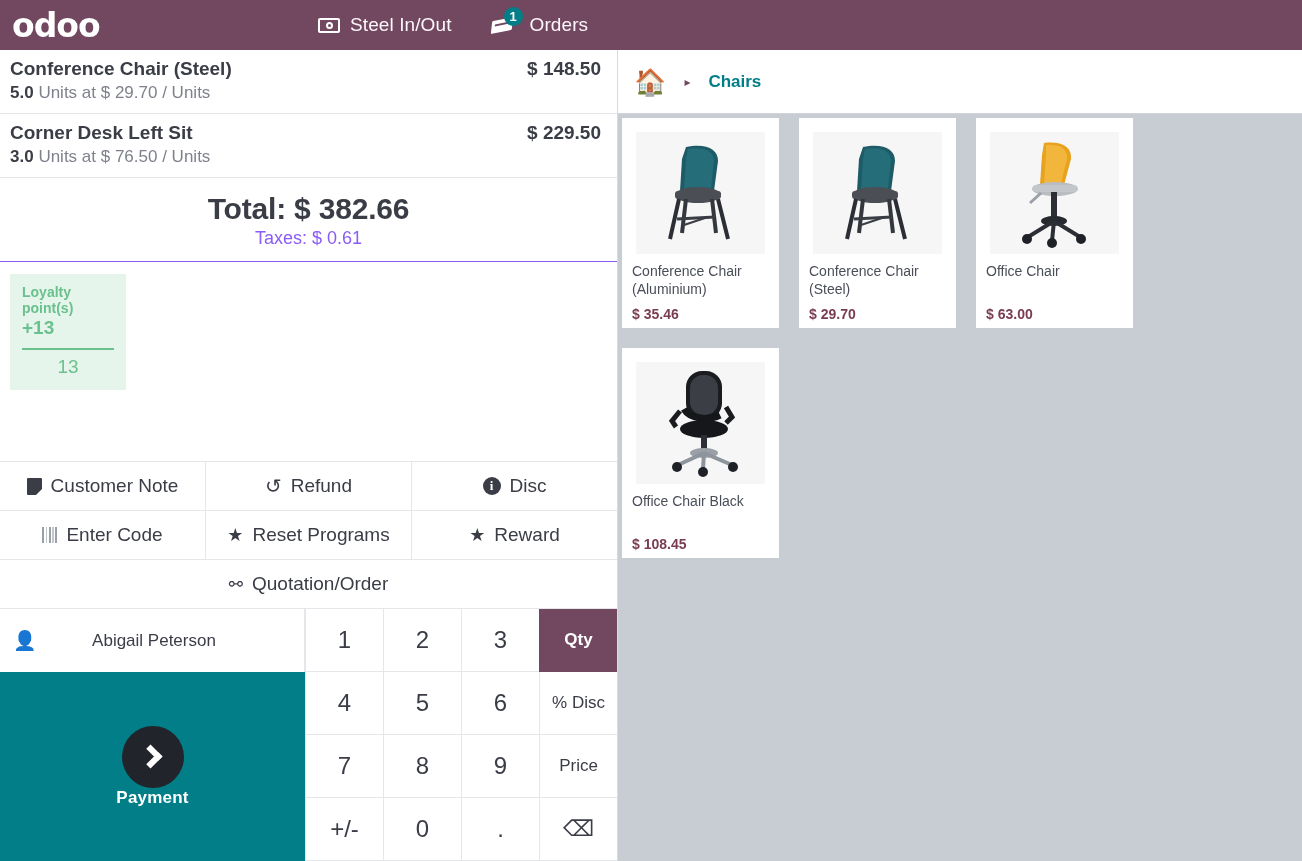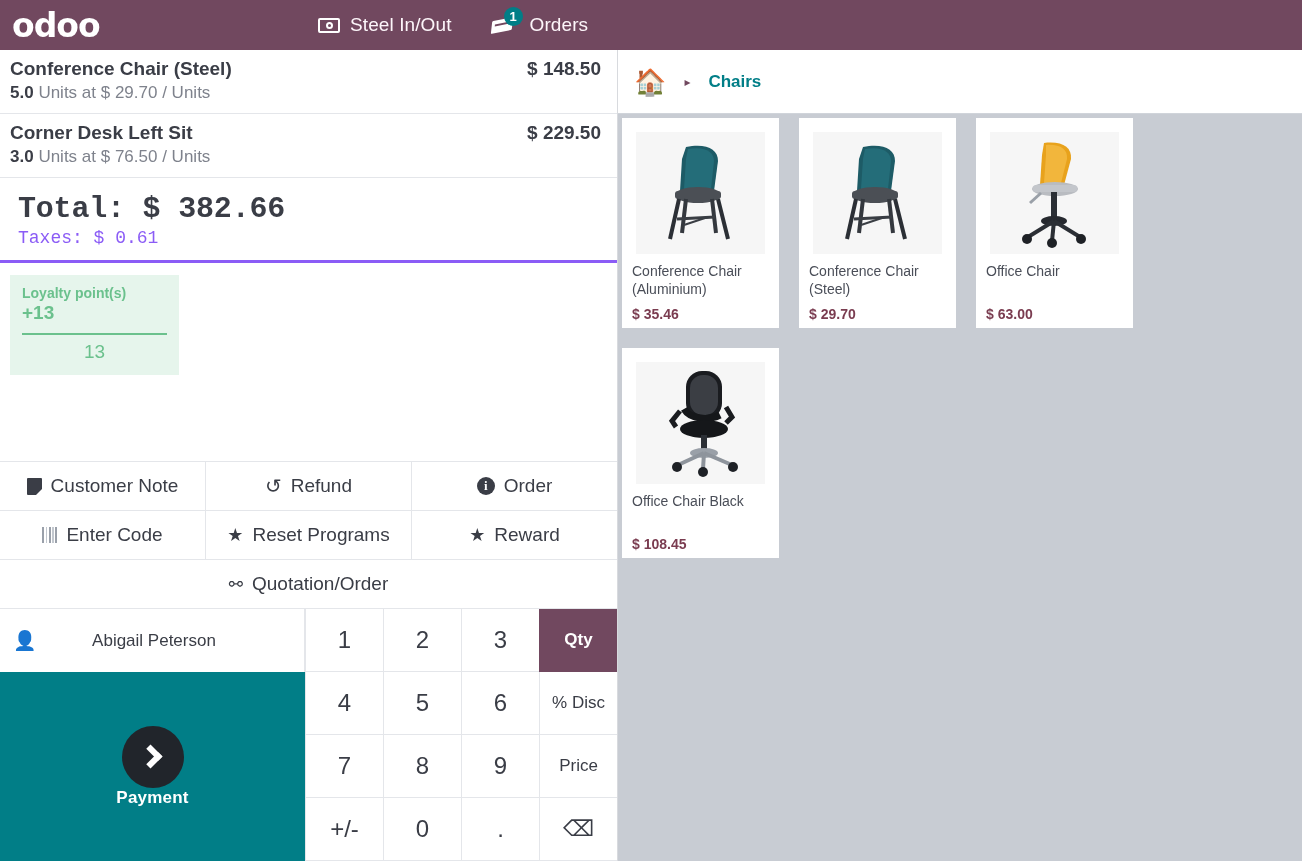--- a/index.html
+++ b/index.html
@@ -63,30 +63,29 @@
     cursor: pointer;
   }
   .orderline.selected { background: #C9E3E5; border-bottom-color: #b6d6d9; }
   .ol-top { display: flex; justify-content: space-between; align-items: baseline; }
   .ol-name { font-size: 19px; font-weight: 700; color: #3a3d46; }
   .ol-price { font-size: 19px; font-weight: 700; color: #3a3d46; white-space: nowrap; }
   .ol-sub { font-size: 17px; color: #7e828c; margin-top: 3px; }
   .ol-sub b { color: #3a3d46; font-weight: 700; }
 
   .totals {
-    padding: 14px 18px 12px; text-align: left;
-    border-bottom: 3px solid #8b5cf6;
-    font-family: Liberation Mono, monospace;
+    padding: 14px 18px 12px; text-align: center;
+    border-bottom: 1px solid #8b5cf6;
   }
   .total-line { font-size: 30px; font-weight: 700; color: #3a3d46; letter-spacing: -.2px; }
   .taxes-line { font-size: 18px; color: #8b5cf6; margin-top: 2px; }
 
   .loyalty-wrap { padding: 12px 0 12px 10px; border-bottom: 1px solid #e4e6ea; flex: 1 1 auto; }
   .loyalty-box {
-    width: 169px; background: #E6F5EC; border-radius: 0; padding: 10px 12px 12px;
+    width: 116px; background: #E6F5EC; border-radius: 0; padding: 10px 12px 12px;
     color: #6BC18D;
   }
   .loyalty-title { font-size: 14px; font-weight: 700; line-height: 1.15; }
   .loyalty-delta { font-size: 19px; font-weight: 700; line-height: 1.2; margin-top: 1px; }
   .loyalty-rule { height: 2px; background: #6BC18D; margin: 8px 0 6px; }
   .loyalty-total { font-size: 19px; text-align: center; font-weight: 400; }
 
   
   .ctrl-rows { flex: 0 0 auto; }
   .ctrl-row { display: flex; border-top: 1px solid #e4e6ea; }
@@ -240,21 +239,21 @@
           <div class="ctrl-btn">
             <span class="ci icon-note"></span>
             <span>Customer Note</span>
           </div>
           <div class="ctrl-btn">
             <span class="ci icon-refund">↺</span>
             <span>Refund</span>
           </div>
           <div class="ctrl-btn">
             <span class="ci icon-info">i</span>
-            <span>Order</span>
+            <span>Disc</span>
           </div>
         </div>
         <div class="ctrl-row">
           <div class="ctrl-btn">
             <span class="ci icon-barcode">
                 <s></s>
                 <s></s>
                 <s></s>
                 <s></s>
                 <s></s>

